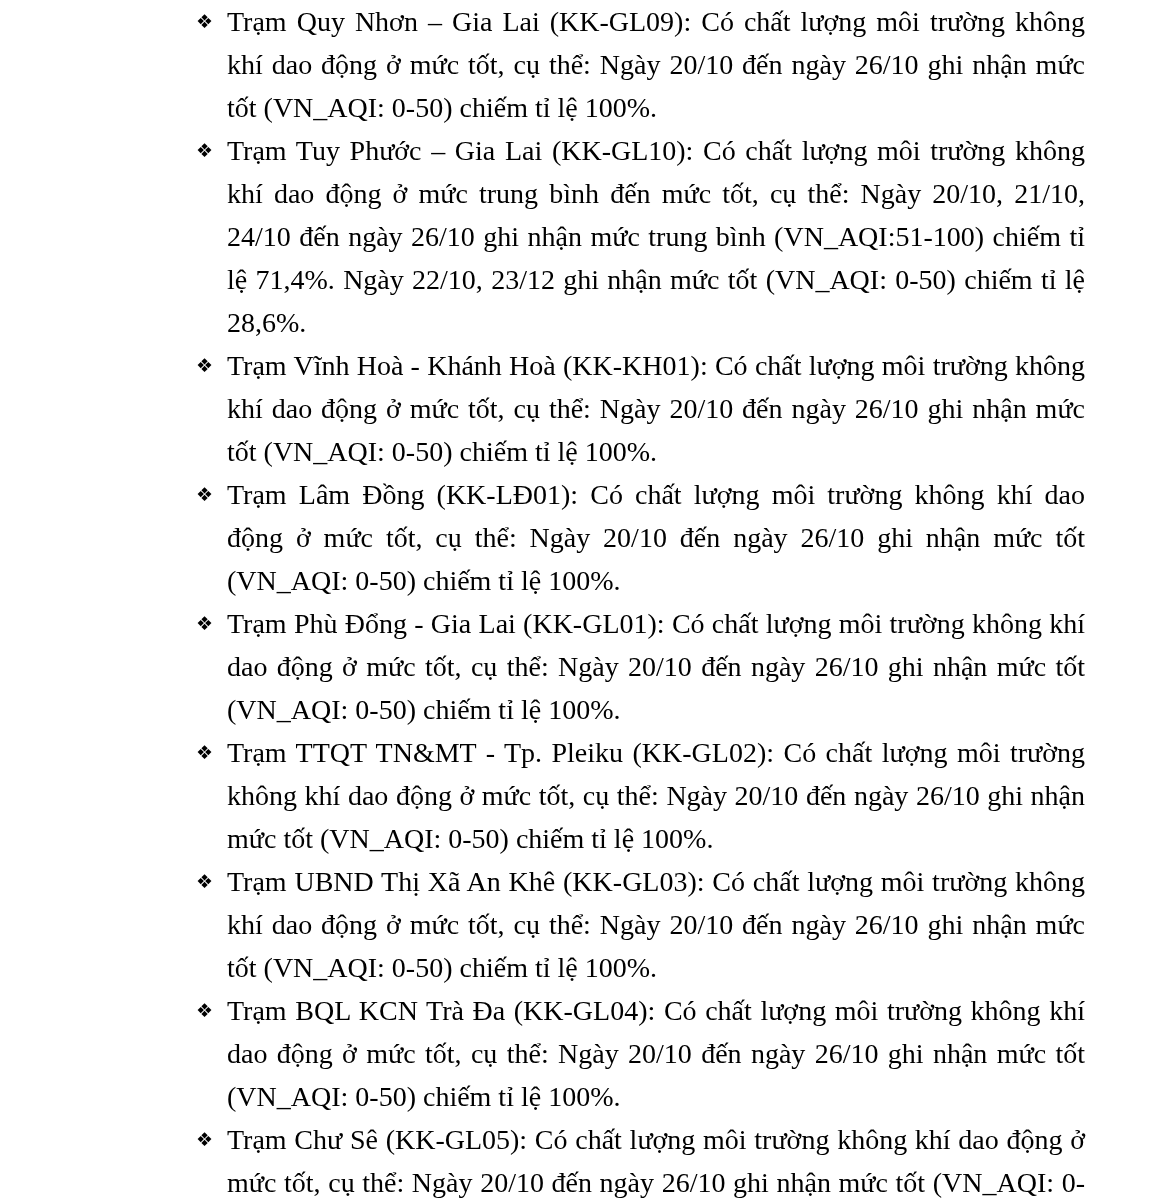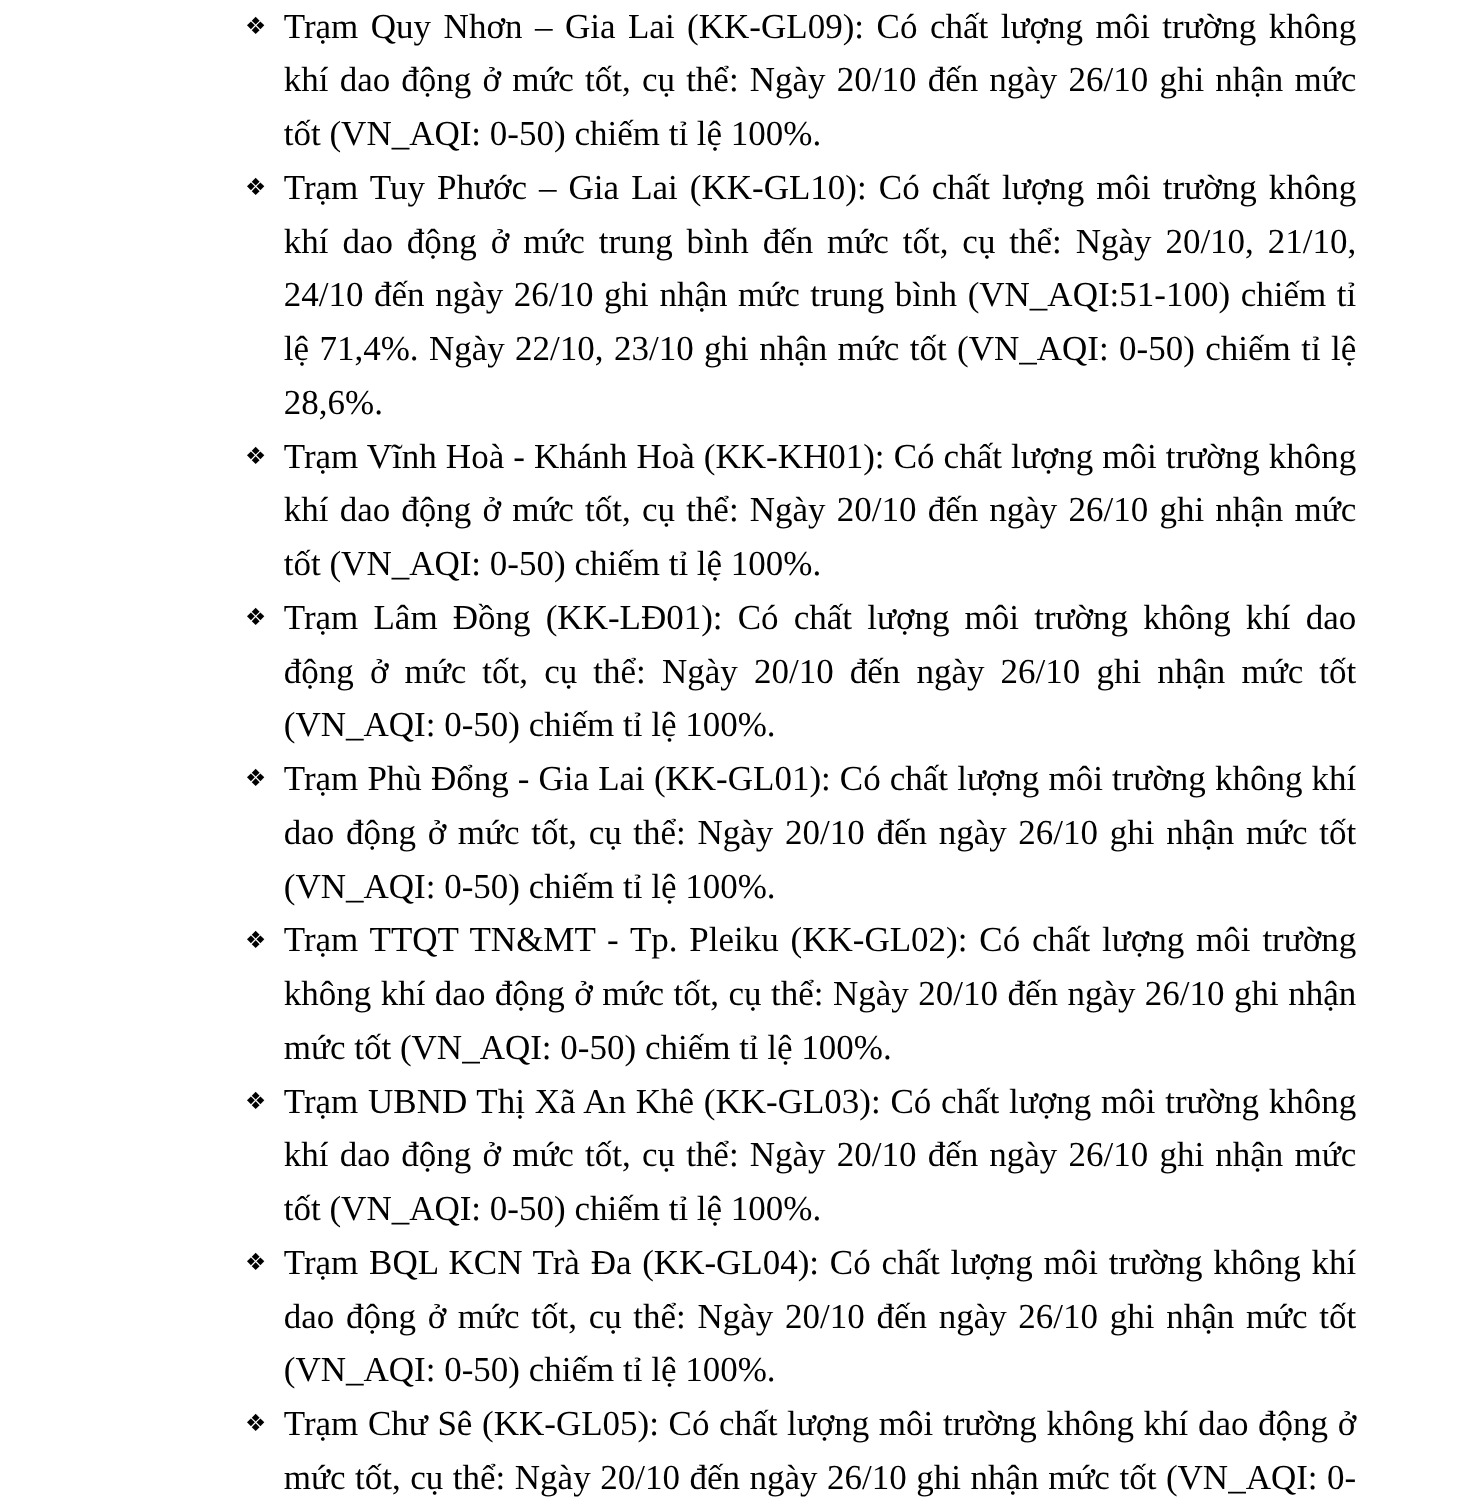--- a/index.html
+++ b/index.html
@@ -47,21 +47,21 @@
 
 <div class="page">
 
   <div class="list-item">
     <span class="bullet">❖</span>
     <span class="item-text">Trạm Quy Nhơn – Gia Lai (KK-GL09): Có chất lượng môi trường không khí dao động ở mức tốt, cụ thể: Ngày 20/10 đến ngày 26/10 ghi nhận mức tốt (VN_AQI: 0-50) chiếm tỉ lệ 100%.</span>
   </div>
 
   <div class="list-item">
     <span class="bullet">❖</span>
-    <span class="item-text">Trạm Tuy Phước – Gia Lai (KK-GL10): Có chất lượng môi trường không khí dao động ở mức trung bình đến mức tốt, cụ thể: Ngày 20/10, 21/10, 24/10 đến ngày 26/10 ghi nhận mức trung bình (VN_AQI:51-100) chiếm tỉ lệ 71,4%. Ngày 22/10, 23/10 ghi nhận mức tốt (VN_AQI: 0-50) chiếm tỉ lệ 28,6%.</span>
+    <span class="item-text">Trạm Tuy Phước – Gia Lai (KK-GL10): Có chất lượng môi trường không khí dao động ở mức trung bình đến mức tốt, cụ thể: Ngày 20/10, 21/10, 24/10 đến ngày 26/10 ghi nhận mức trung bình (VN_AQI:51-100) chiếm tỉ lệ 71,4%. Ngày 22/10, 23/12 ghi nhận mức tốt (VN_AQI: 0-50) chiếm tỉ lệ 28,6%.</span>
   </div>
 
   <div class="list-item">
     <span class="bullet">❖</span>
     <span class="item-text">Trạm Vĩnh Hoà - Khánh Hoà (KK-KH01): Có chất lượng môi trường không khí dao động ở mức tốt, cụ thể: Ngày 20/10 đến ngày 26/10 ghi nhận mức tốt (VN_AQI: 0-50) chiếm tỉ lệ 100%.</span>
   </div>
 
   <div class="list-item">
     <span class="bullet">❖</span>
     <span class="item-text">Trạm Lâm Đồng (KK-LĐ01): Có chất lượng môi trường không khí dao động ở mức tốt, cụ thể: Ngày 20/10 đến ngày 26/10 ghi nhận mức tốt (VN_AQI: 0-50) chiếm tỉ lệ 100%.</span>

